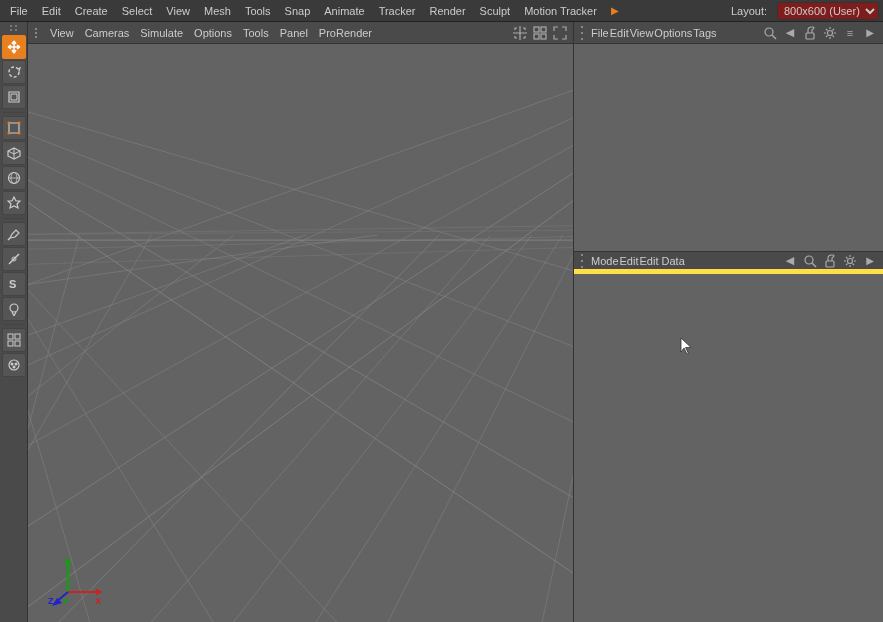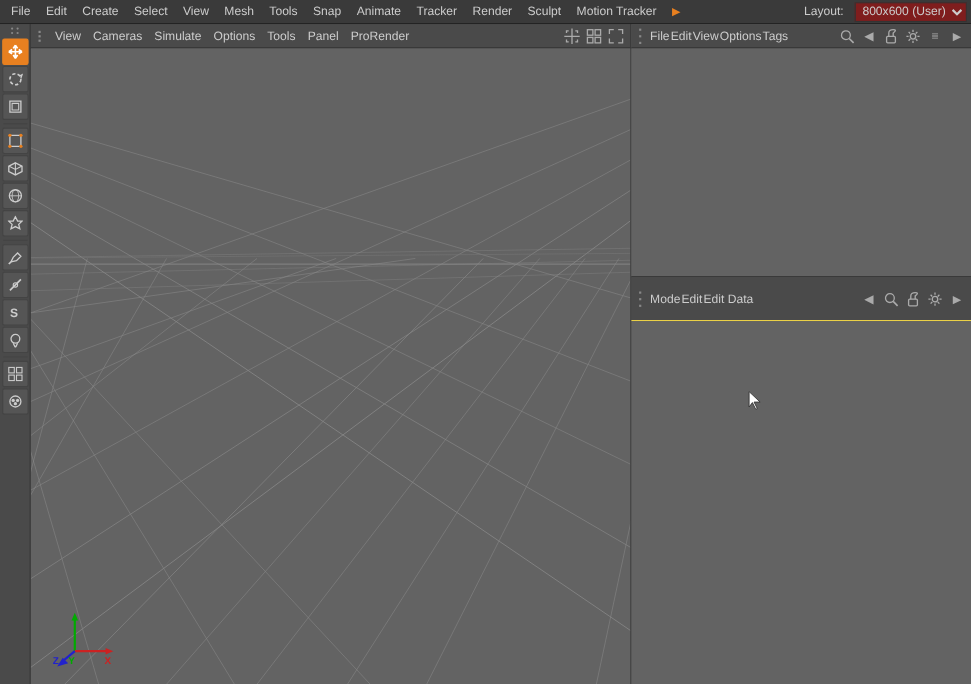--- a/index.html
+++ b/index.html
@@ -191,23 +191,23 @@
       gap: 2px;
       margin-right: 4px;
     }
     .obj-content {
       flex: 1;
       background: #636363;
     }
 
     
     .attr-toolbar {
-      height: 40px;
+      height: 22px;
       background: #4a4a4a;
-      border-bottom: 1px solid #fde047;
+      border-bottom: 5px solid #fde047;
       display: flex;
       align-items: center;
       padding: 0 4px;
       gap: 1px;
     }
     .attr-toolbar .vt-dots {
       width: 8px;
       display: flex;
       flex-direction: column;
       justify-content: center;

